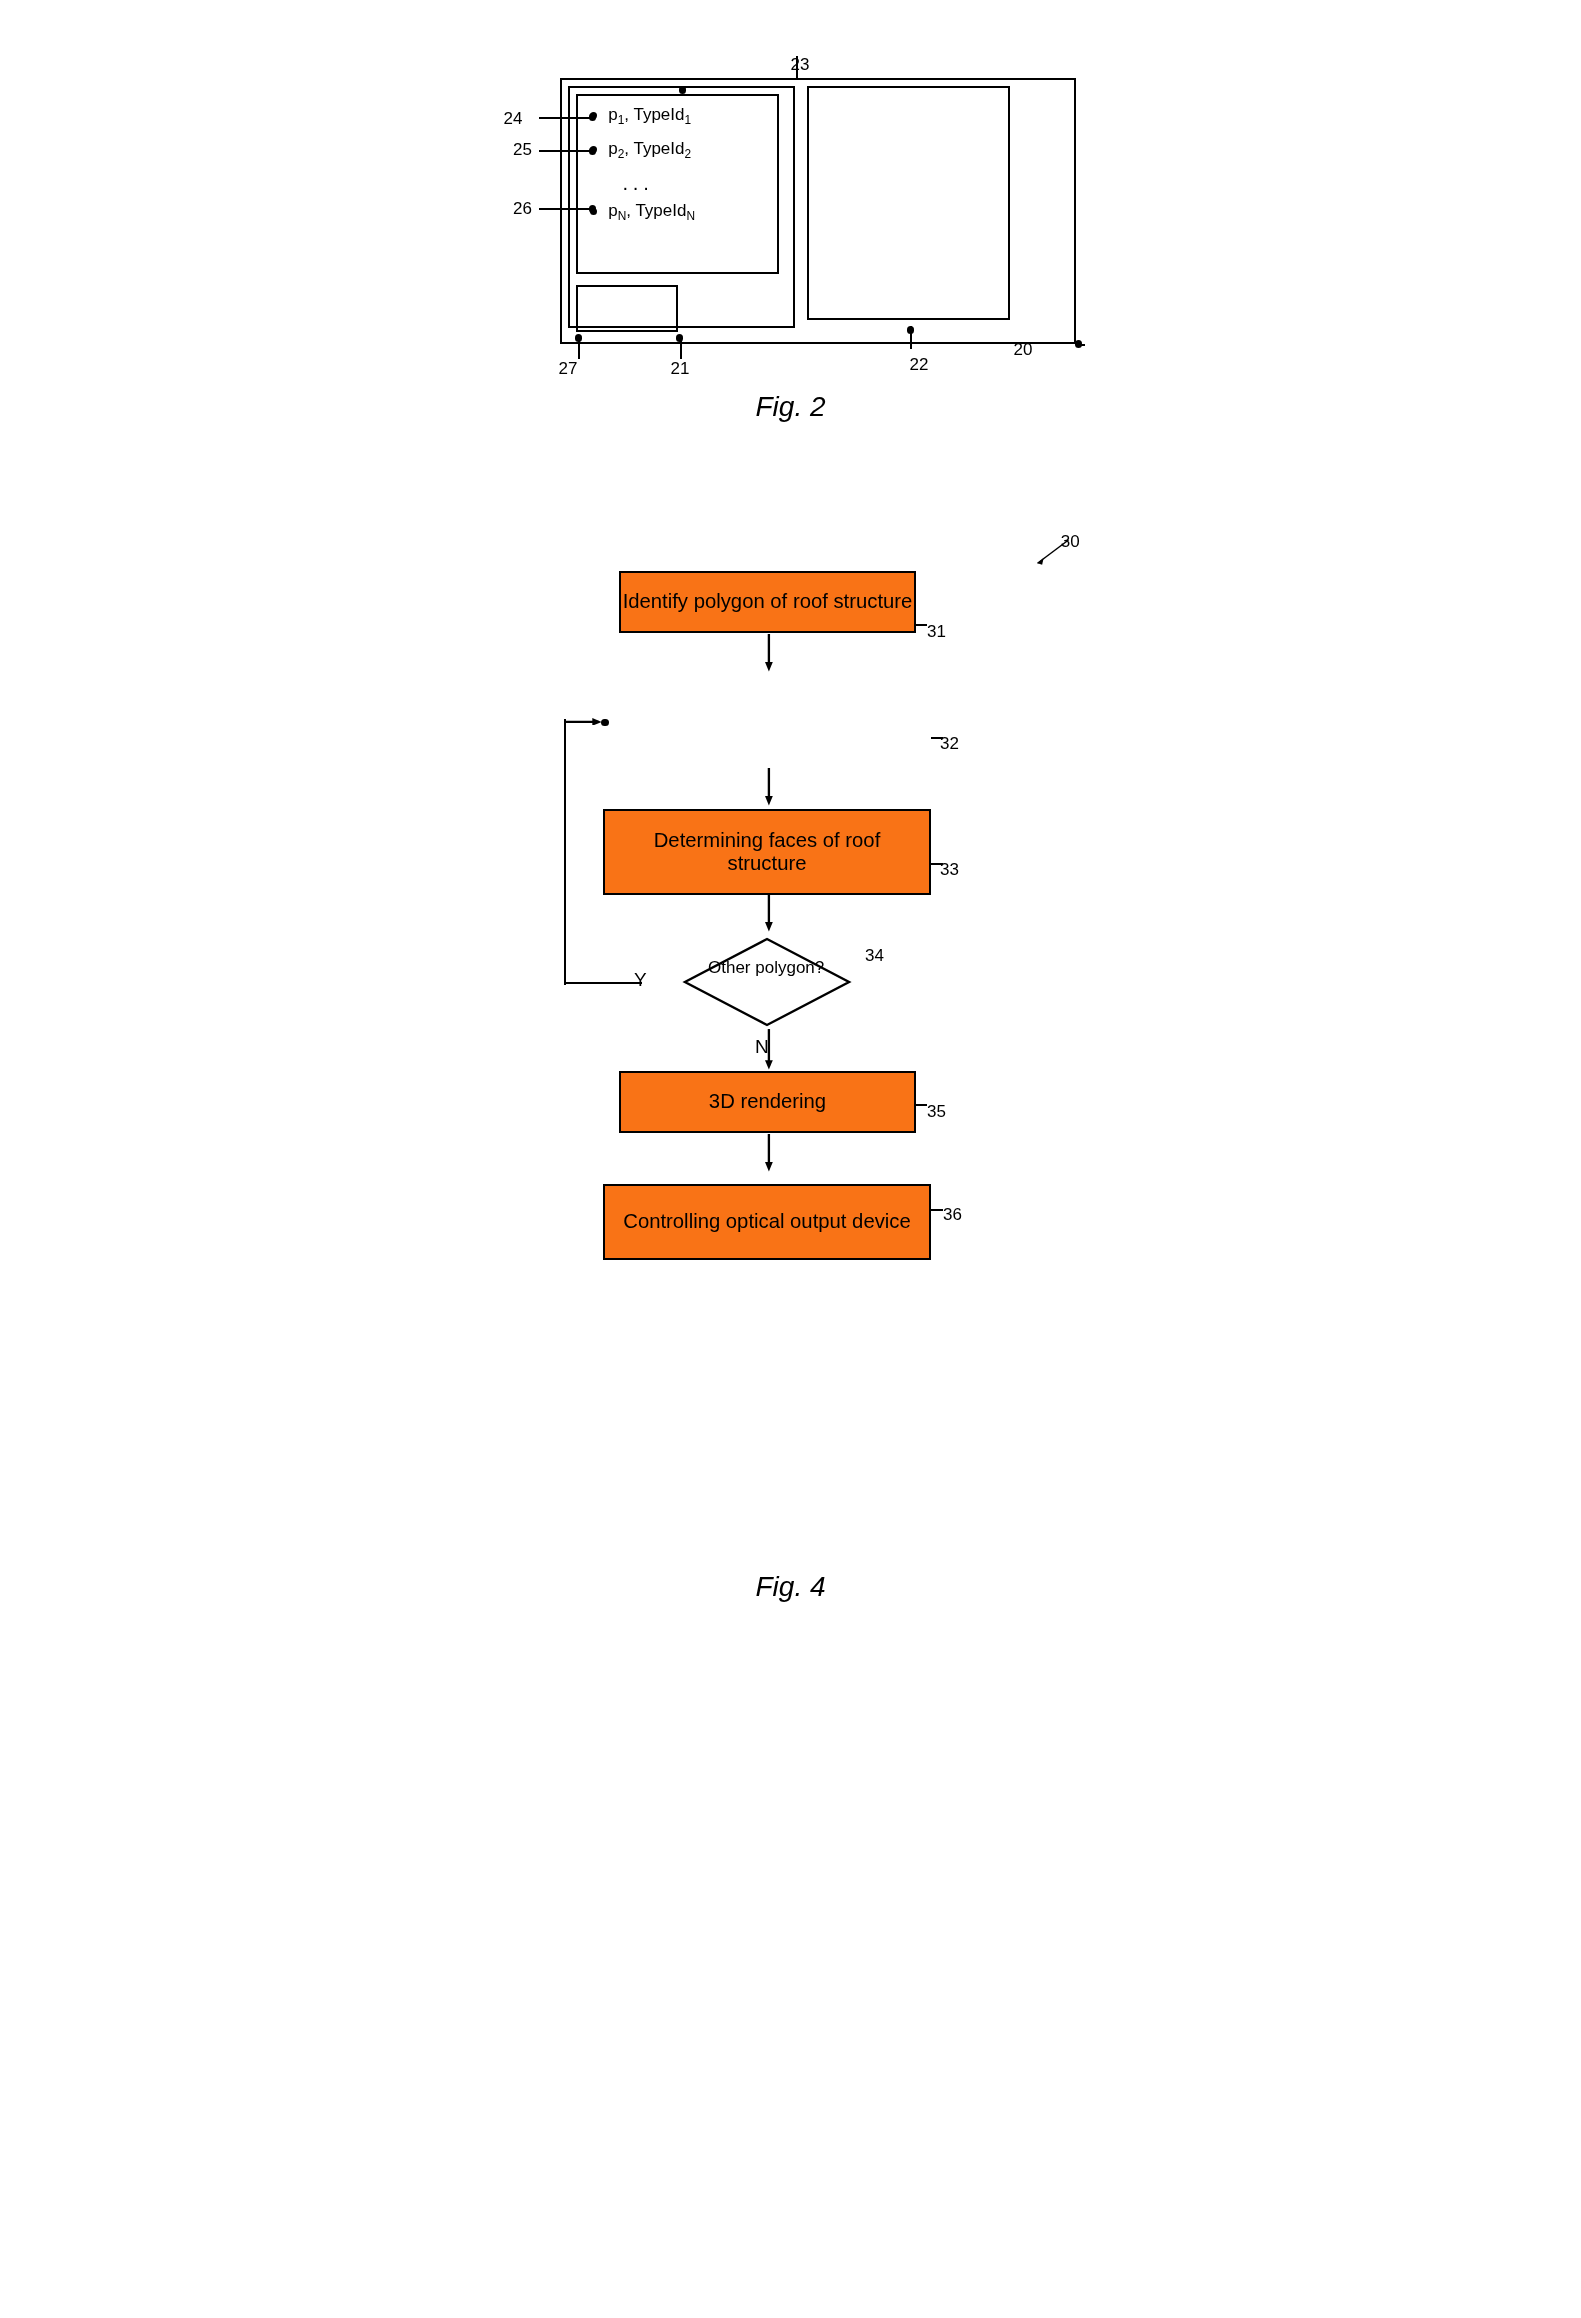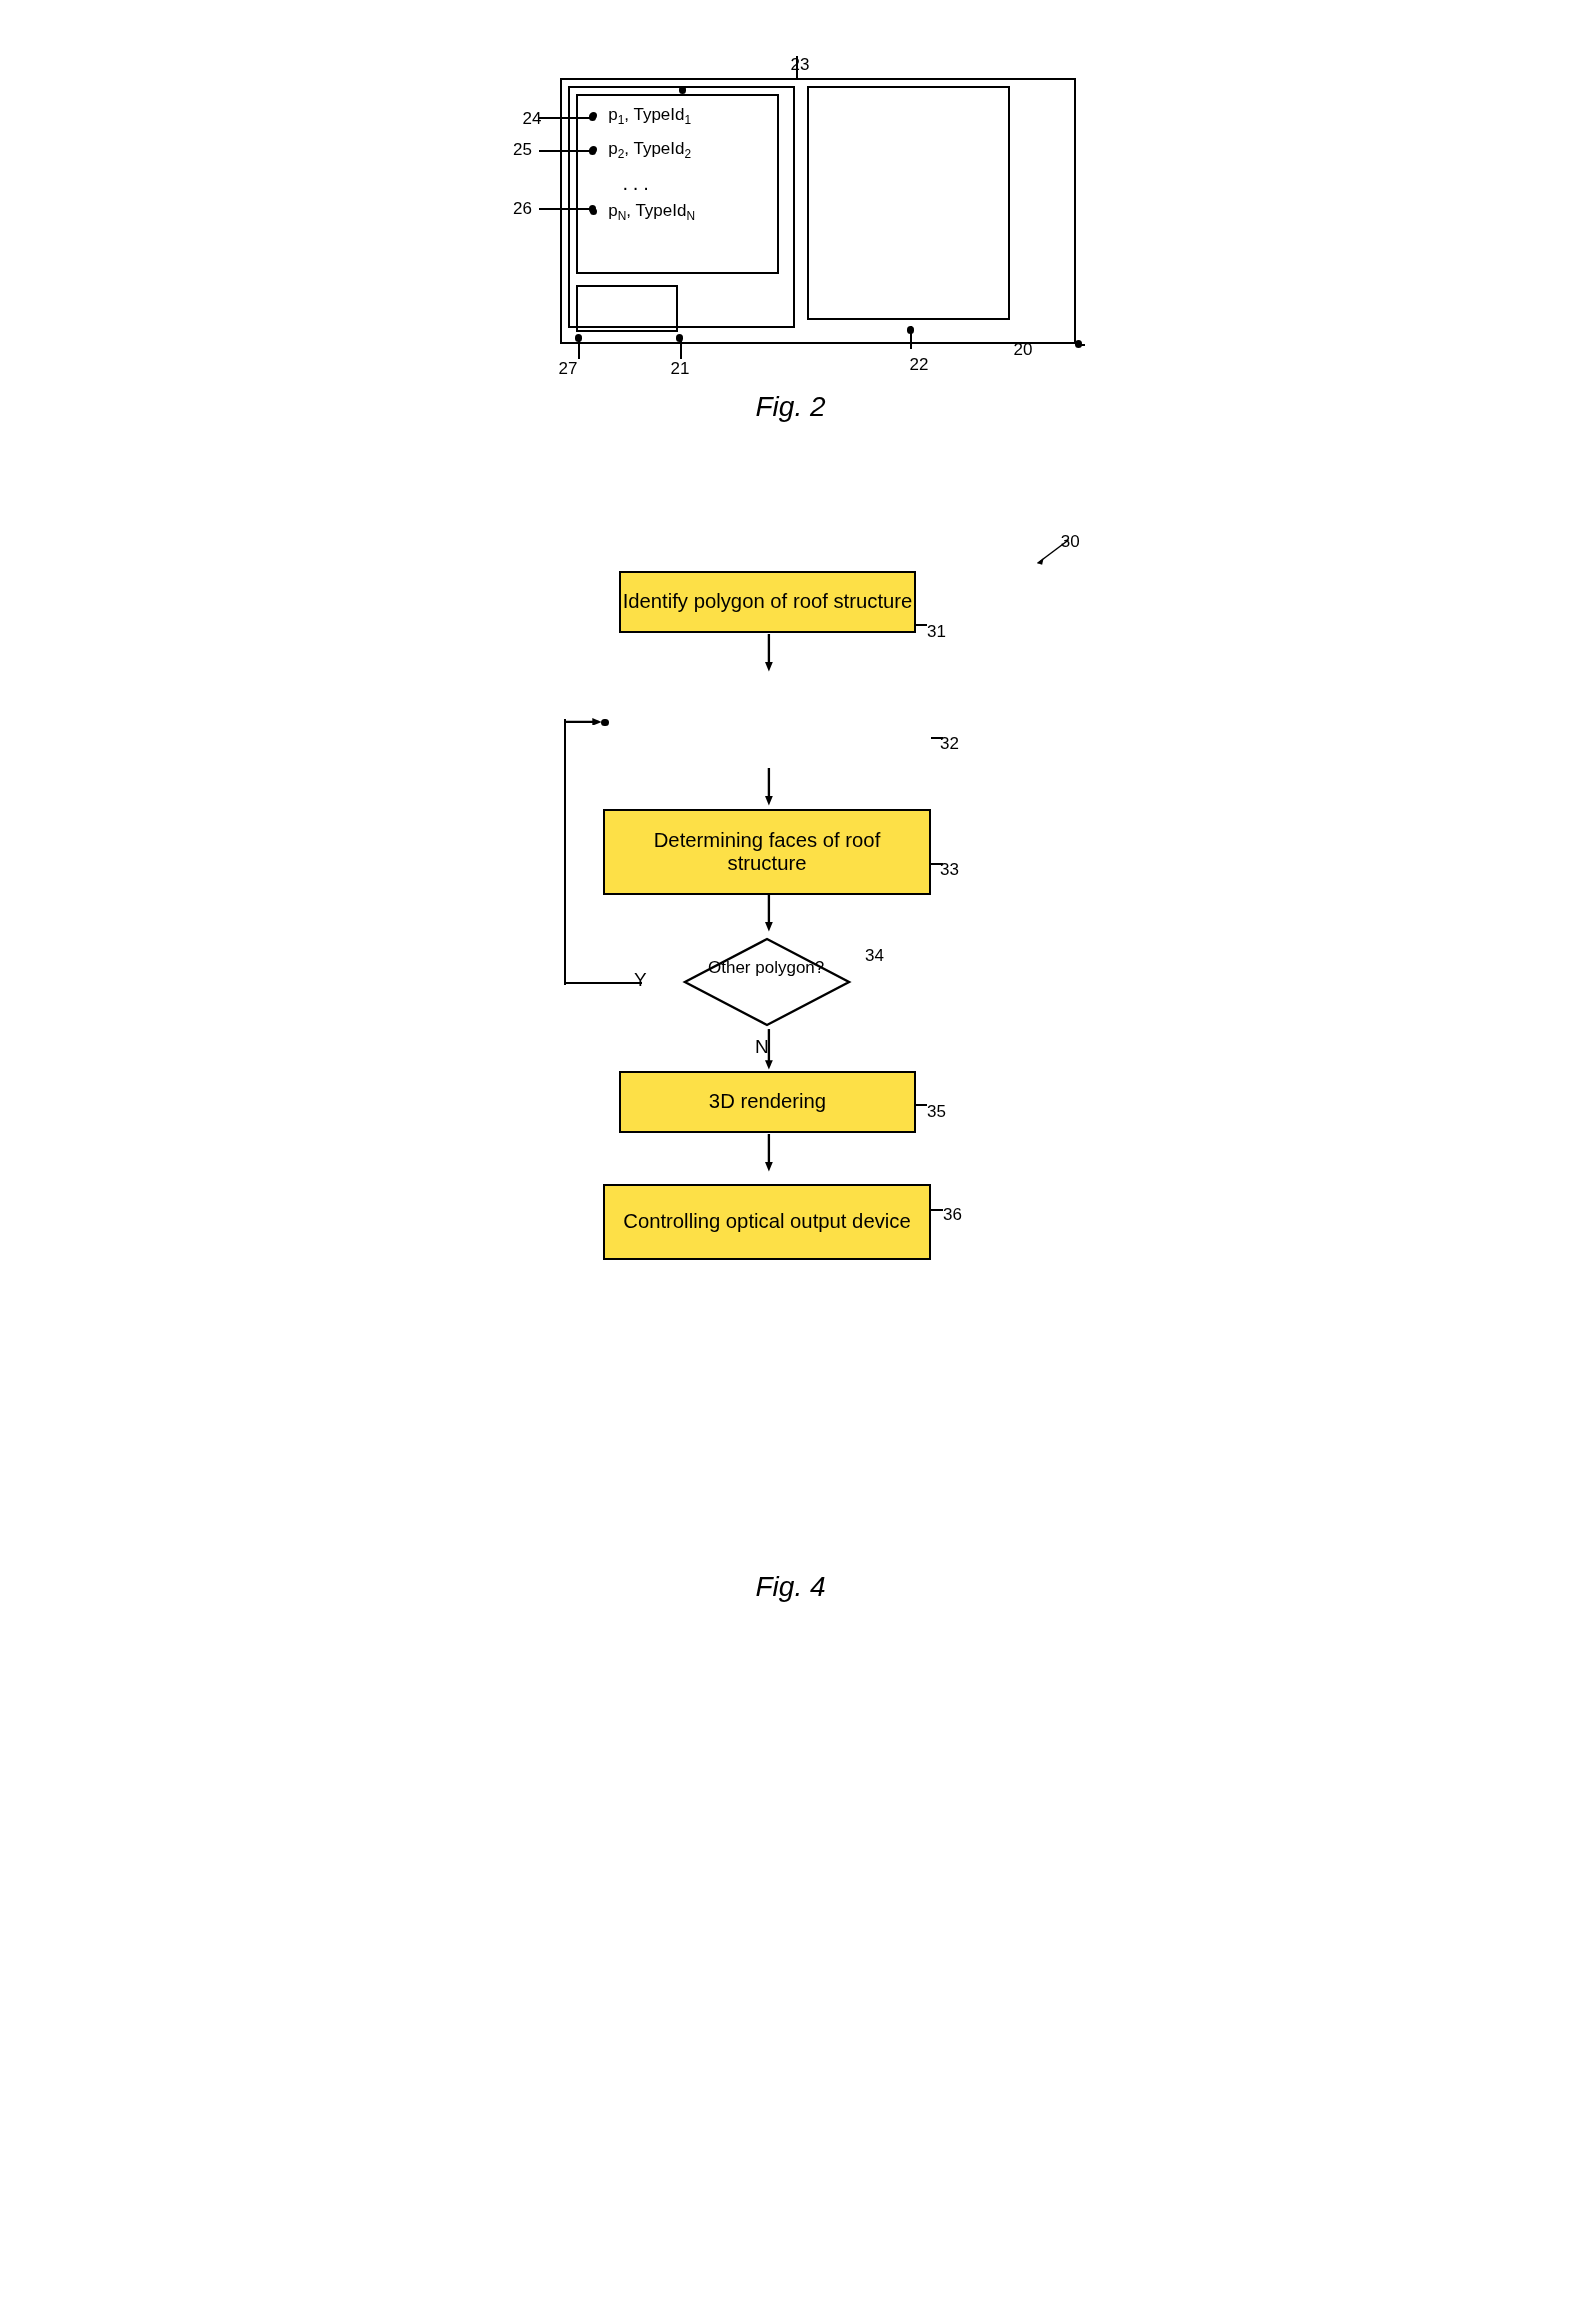--- a/index.html
+++ b/index.html
@@ -122,21 +122,21 @@
 
     
     .flow-box {
       position: absolute;
       border: 2.3px solid #000;
       display: flex;
       align-items: center;
       justify-content: center;
       text-align: center;
       font-size: 20.3px;
-      background: #fde047;
+      background: #f97316;
     }
 
     
     .ref-num {
       position: absolute;
       font-size: 17px;
     }
 
     
     .y-label {
@@ -196,21 +196,21 @@
 
     <div class="dot" style="left:77px; top:256px;"></div>
 
     <div class="dot" style="left:178px; top:256px;"></div>
 
     <div class="dot" style="left:409px; top:248px;"></div>
 
     <div class="dot" style="left:181px; top:7.8px;"></div>
 
     <div class="leader" style="width:19.5px; height:2.3px; top:39px; left:43px;"></div>
-    <div class="label" style="top:31px; left:25px;">24</div>
+    <div class="label" style="top:31px; left:6px;">24</div>
     <div class="dot" style="left:91px; top:35px;"></div>
 
     <div class="leader" style="width:51px; height:2.3px; top:39px; left:41px;"></div>
 
     <div class="leader" style="width:51px; height:2.3px; top:72px; left:41px;"></div>
     <div class="label" style="top:62px; left:15.6px;">25</div>
     <div class="dot" style="left:91px; top:69px;"></div>
 
     <div class="leader" style="width:51px; height:2.3px; top:130px; left:41px;"></div>
     <div class="label" style="top:121px; left:15.6px;">26</div>

